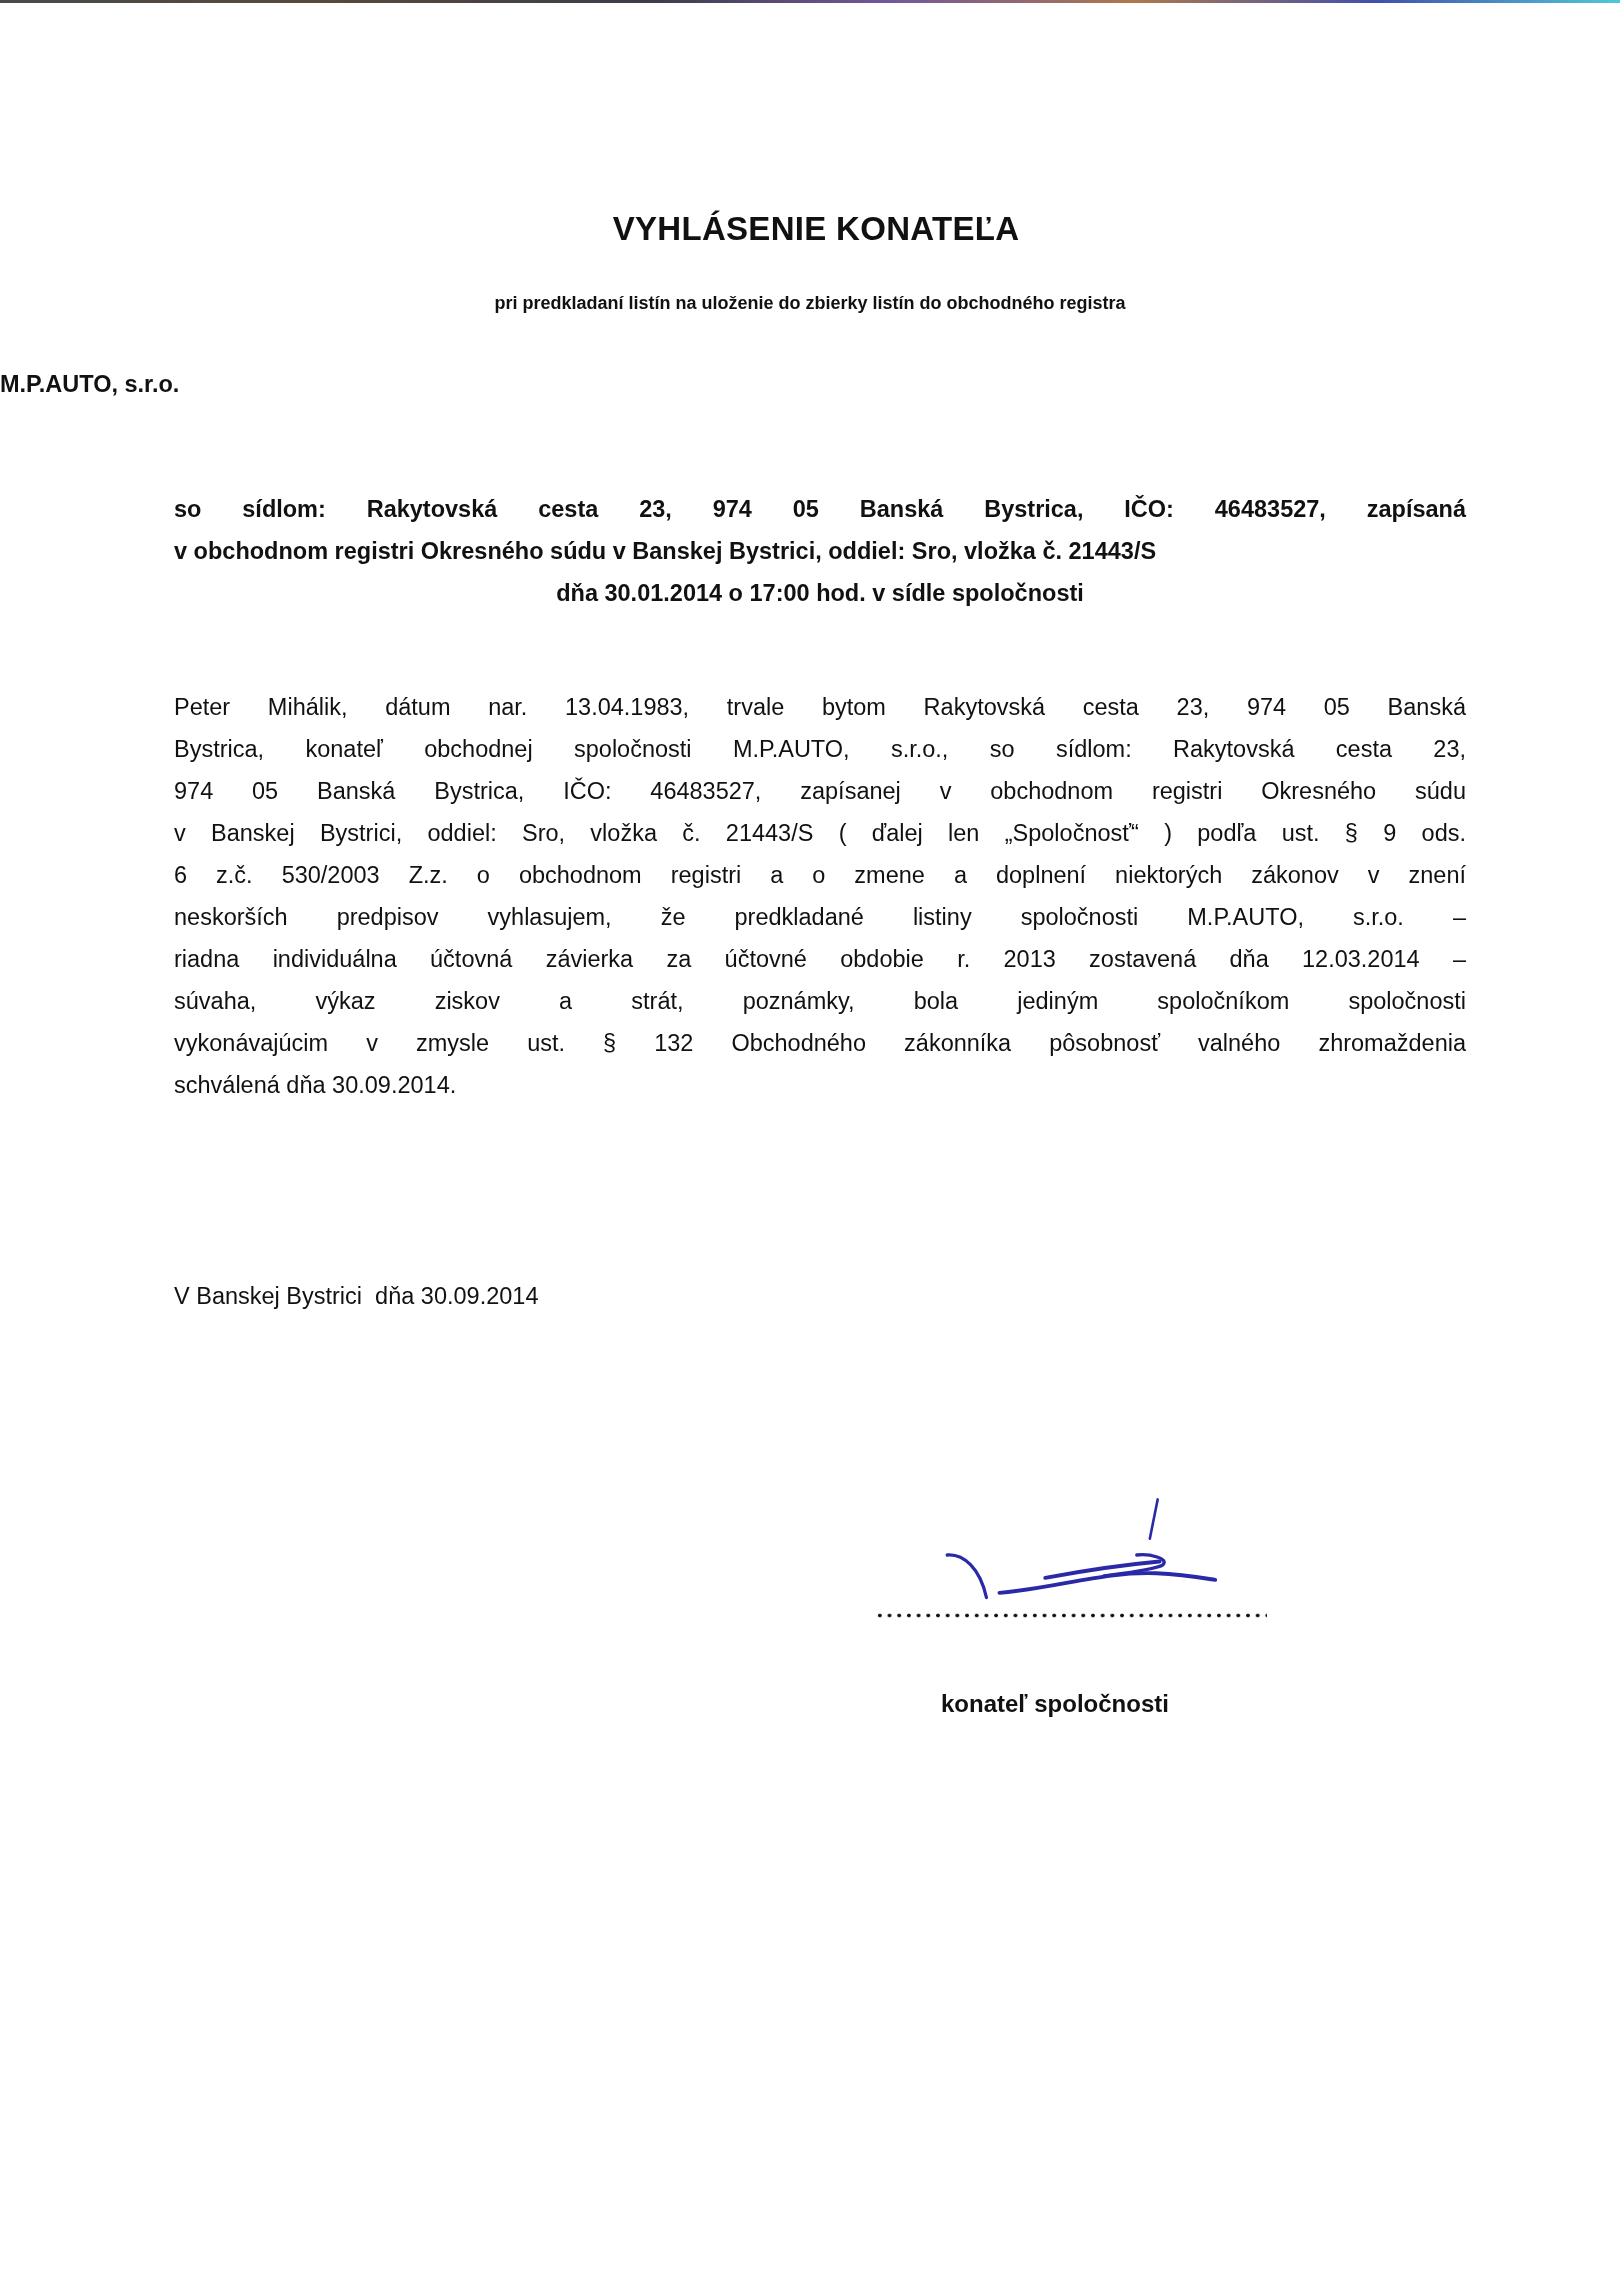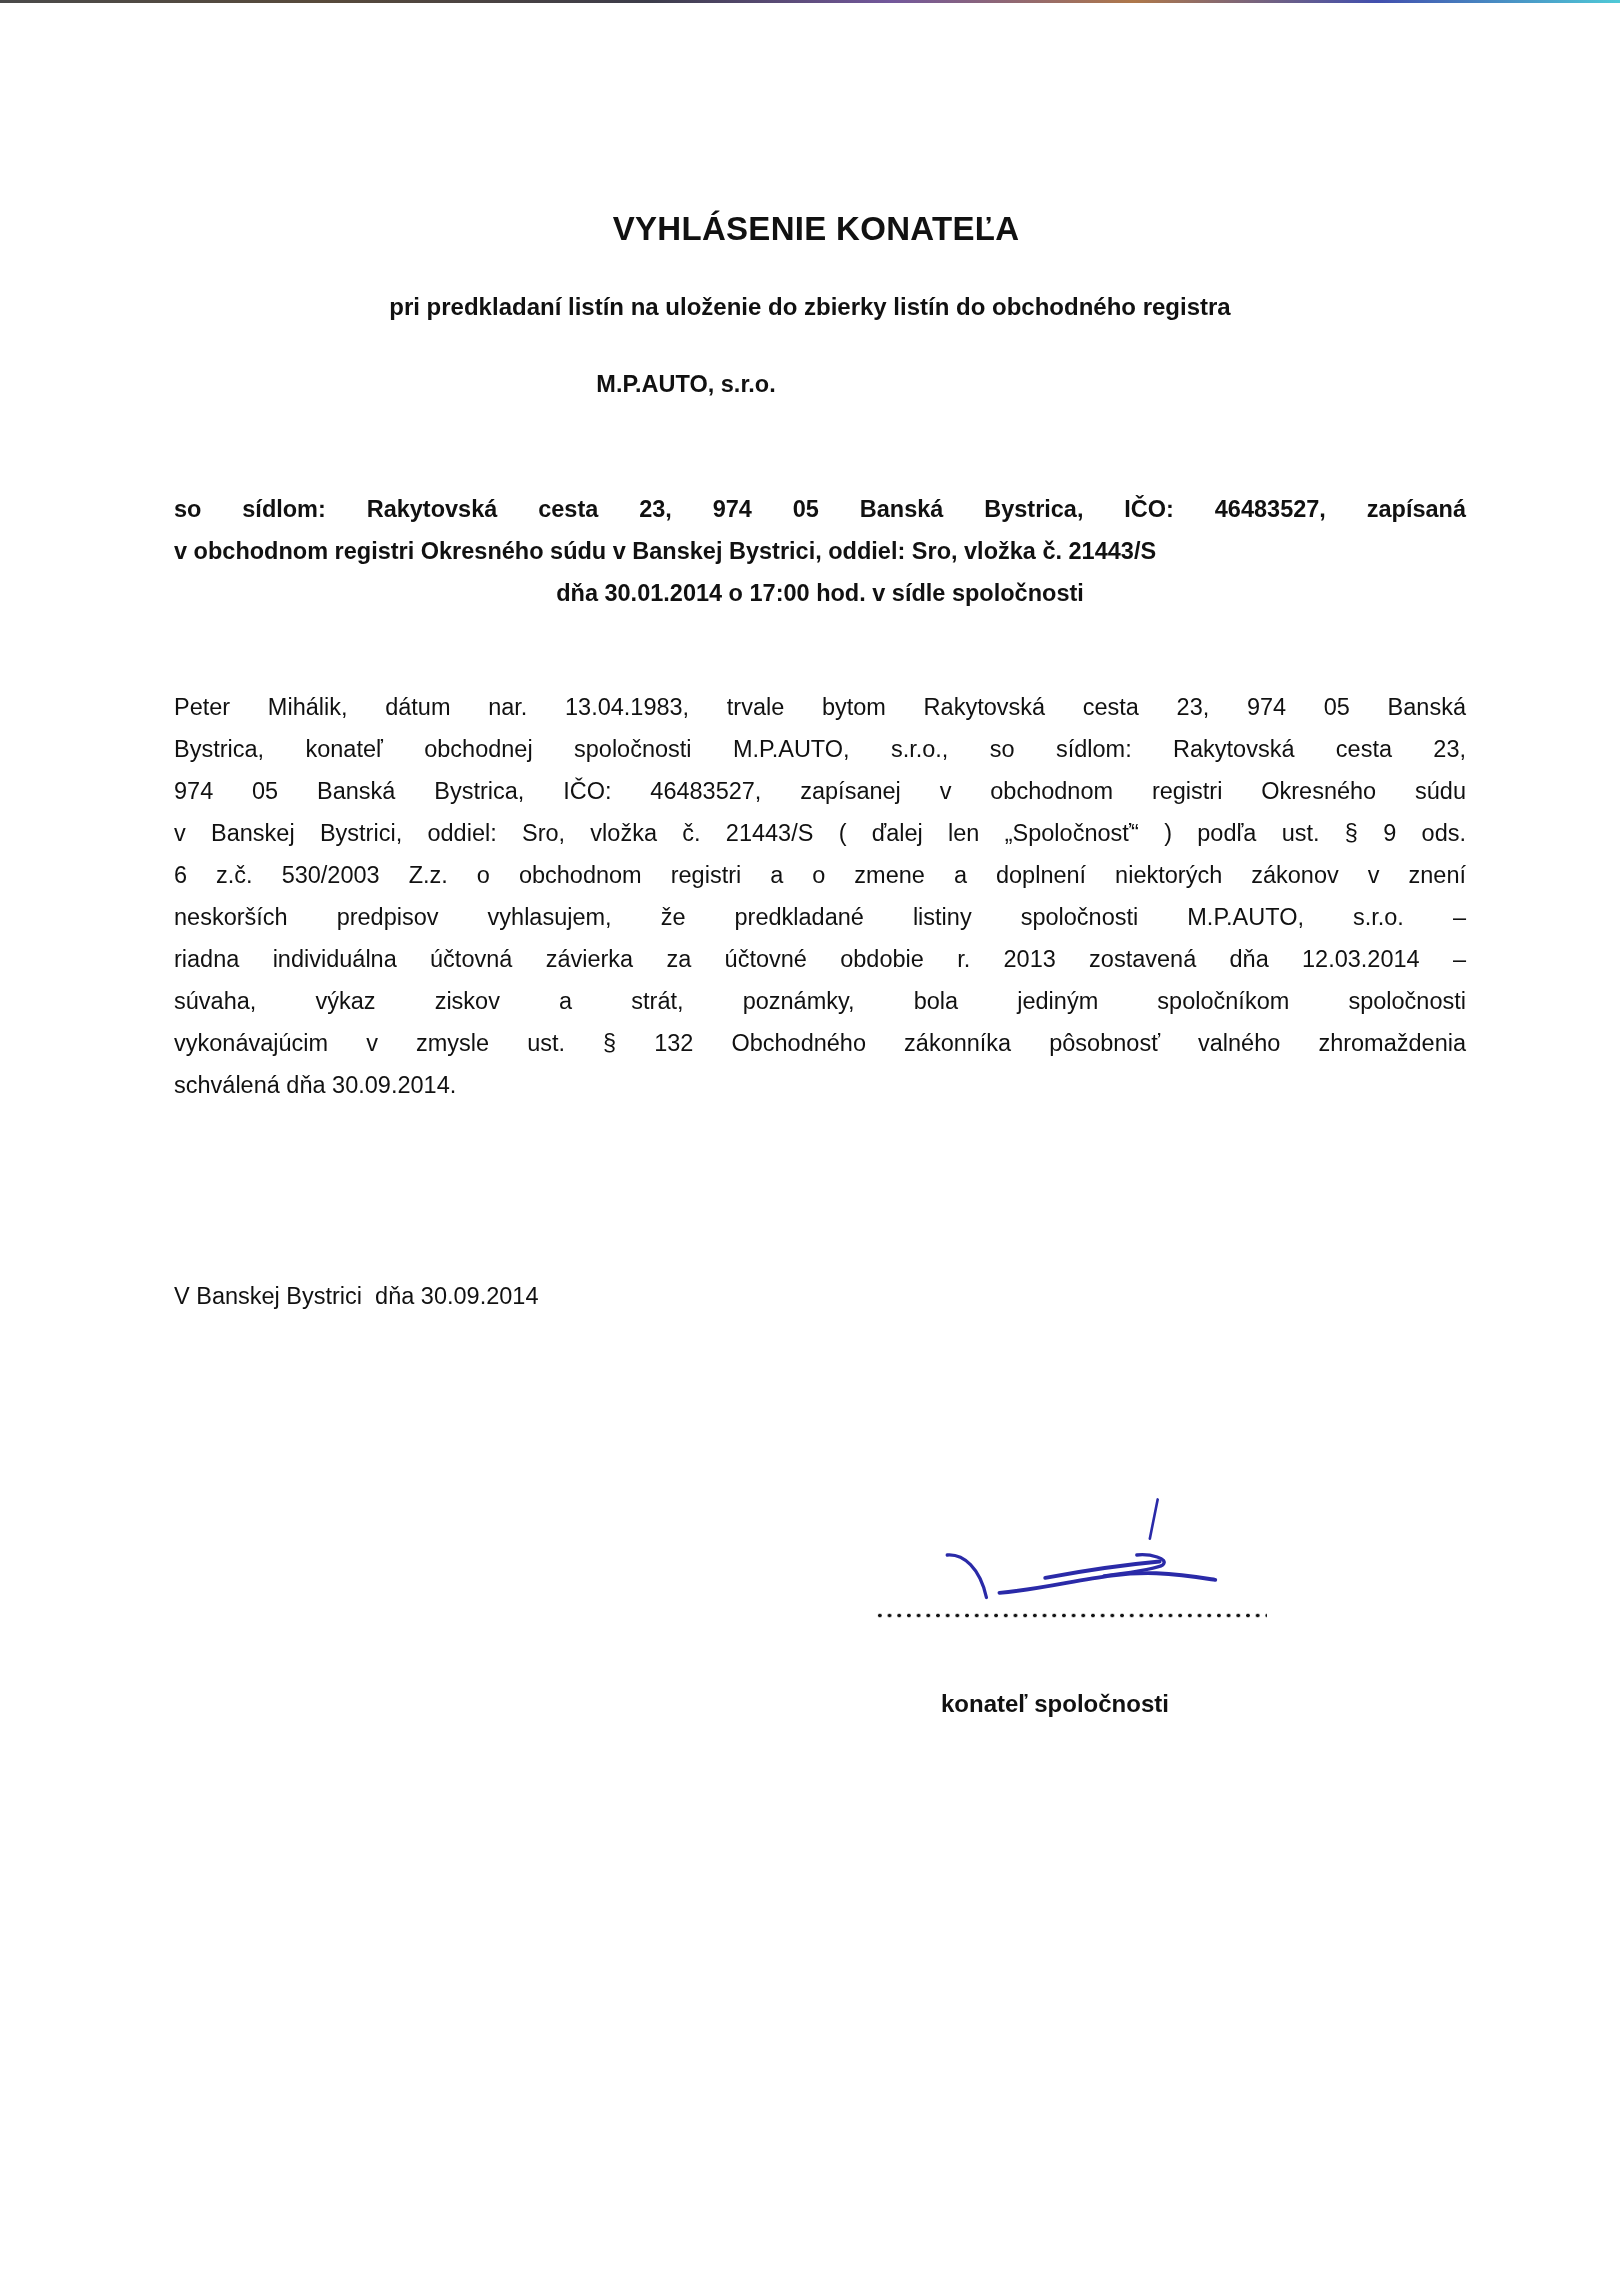--- a/index.html
+++ b/index.html
@@ -30,27 +30,27 @@
       font-weight: bold;
       font-size: 33px;
       letter-spacing: 0.3px;
     }
     .subtitle {
       position: absolute;
       left: 0; width: 1620px;
       top: 293px;
       text-align: center;
       font-weight: bold;
-      font-size: 24px;
+      font-size: 18px;
     }
     .company {
       position: absolute;
       left: 0; width: 1372px;
       top: 371px;
-      text-align: center;
+      text-align: left;
       font-weight: bold;
       font-size: 23.5px;
     }
     .seat-block {
       position: absolute;
       left: 174px;
       width: 1292px;
       top: 452px;
       font-weight: bold;
       font-size: 23.5px;

